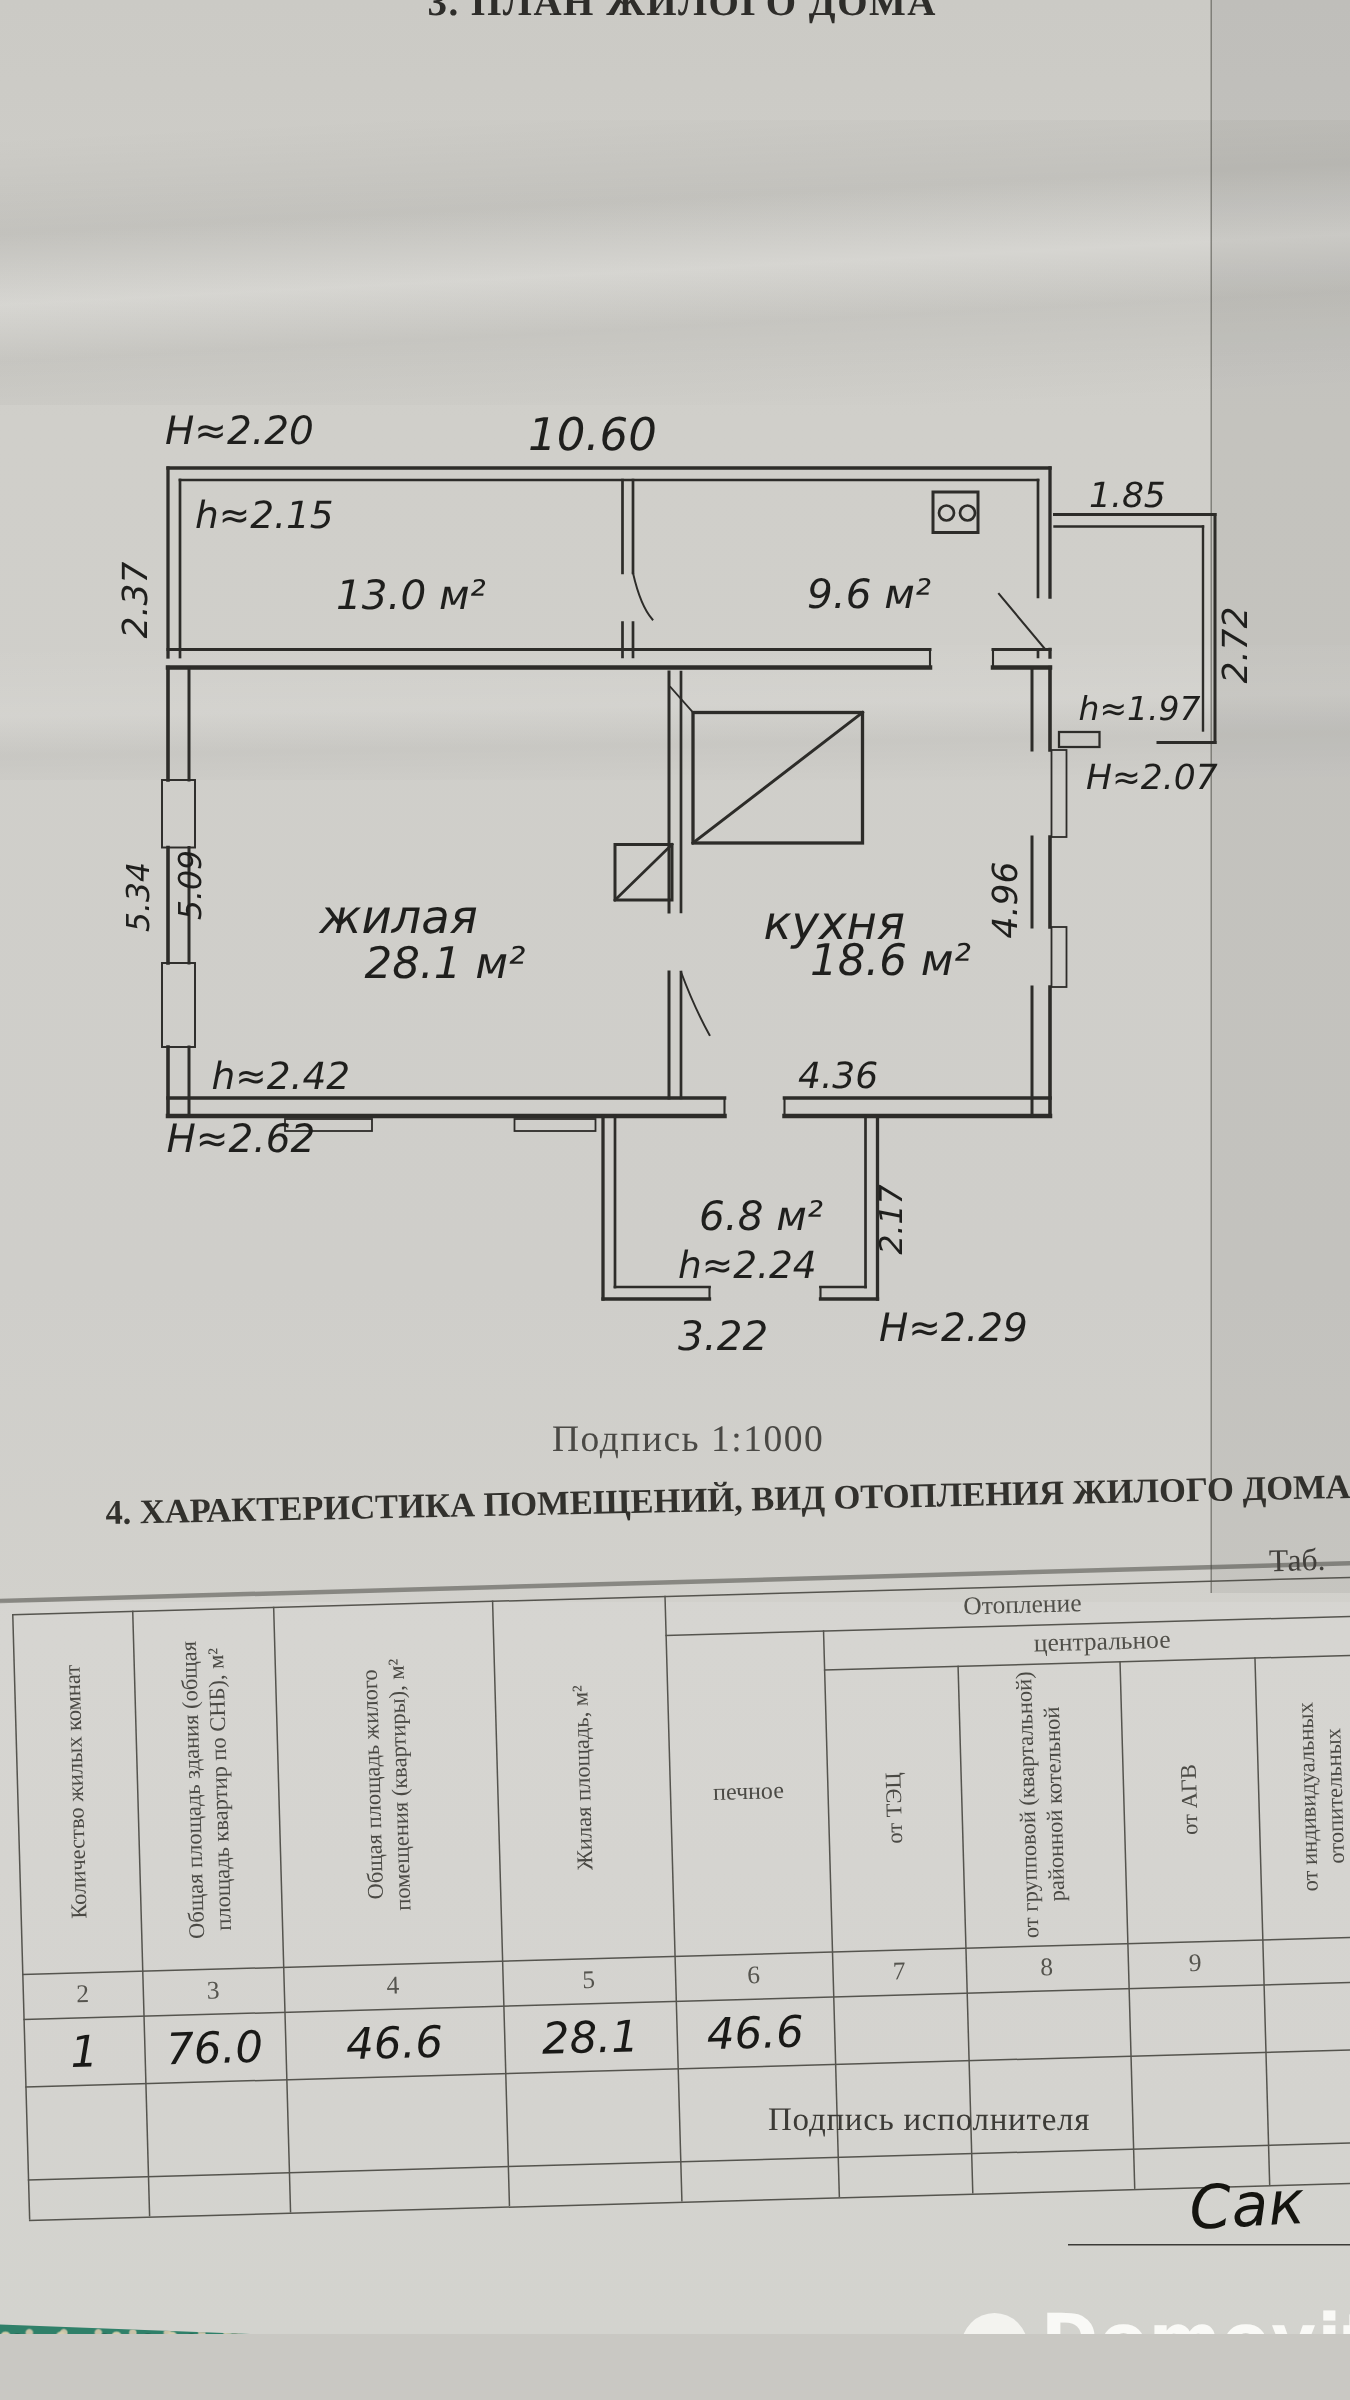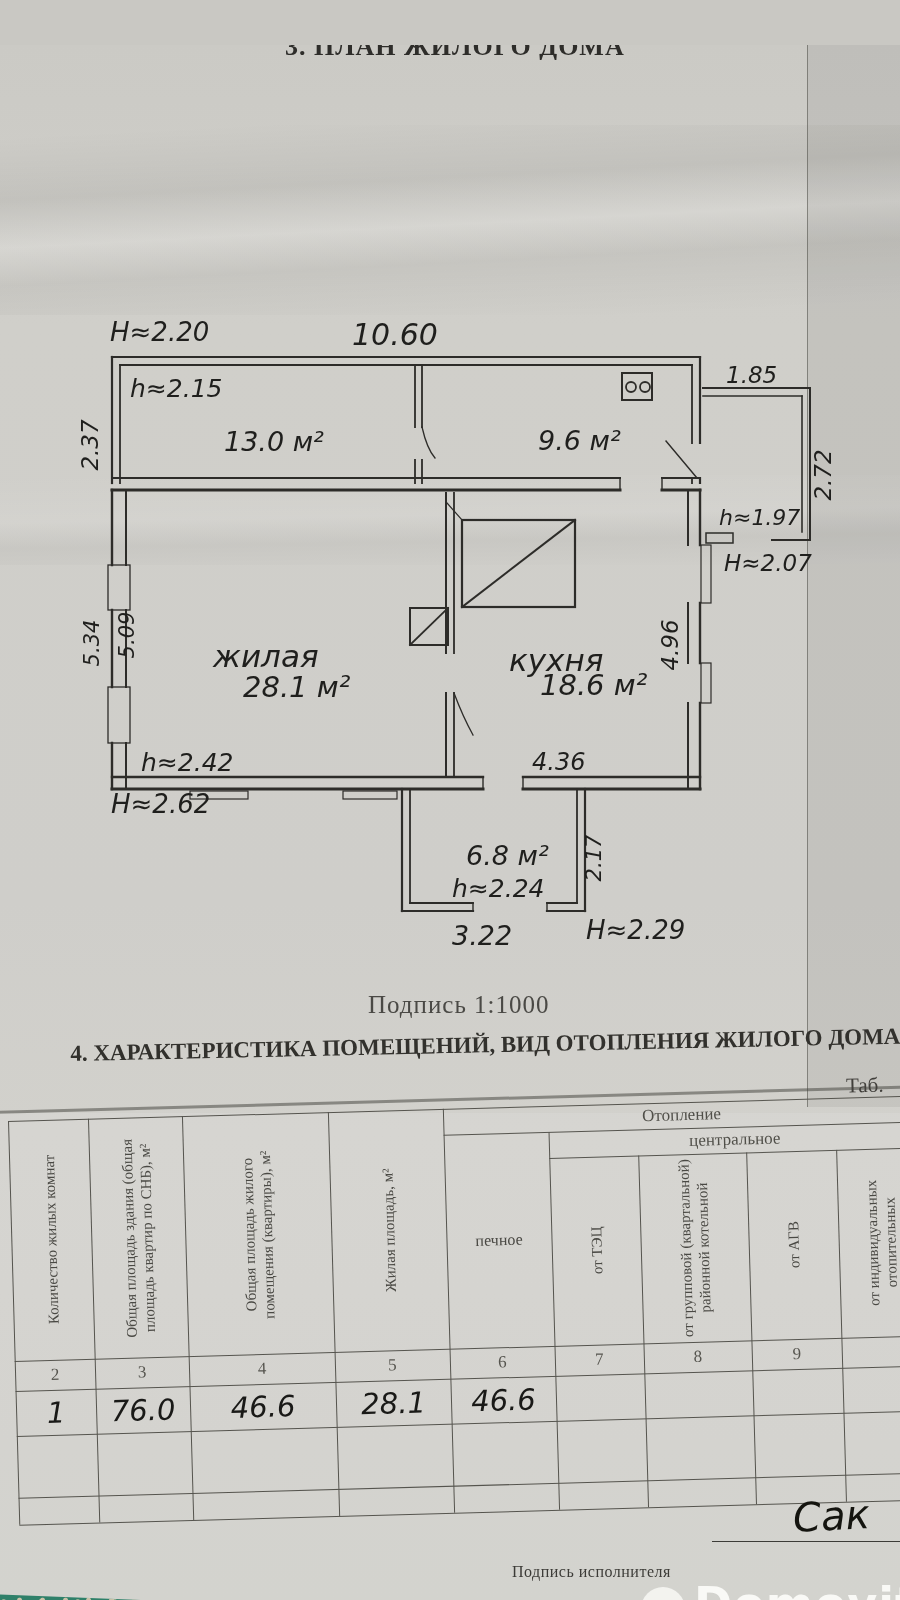--- a/index.html
+++ b/index.html
@@ -1,18 +1,18 @@
 <!DOCTYPE html>
 <html><head>
 <meta charset="utf-8">
 <style>
   html,body{margin:0;padding:0;}
   body{width:900px;height:1600px;overflow:hidden;background:#c9c8c3;font-family:"Liberation Serif",serif;}
   .page{position:relative;width:900px;height:1556px;overflow:hidden;
-        background:linear-gradient(180deg,#cbcac5 0%,#d0cfca 18%,#cfceca 55%,#d2d1cc 70%,#cfcec9 100%);margin-top:45px;}
+        background:linear-gradient(180deg,#cbcac5 0%,#d0cfca 18%,#cfceca 55%,#d2d1cc 70%,#cfcec9 100%);}
   .abs{position:absolute;}
   
   .right-strip{left:807px;top:0;width:93px;height:1062px;background:rgba(0,0,0,.055);
                border-left:1px solid rgba(75,74,68,.55);}
   .crease1{left:0;top:80px;width:900px;height:190px;
            background:linear-gradient(177deg,rgba(0,0,0,0) 5%,rgba(0,0,0,.055) 32%,rgba(255,255,255,.16) 52%,rgba(0,0,0,.045) 68%,rgba(0,0,0,0) 95%);}
   .crease2{left:0;top:430px;width:900px;height:90px;
            background:linear-gradient(179deg,rgba(0,0,0,0),rgba(255,255,255,.09) 45%,rgba(0,0,0,.035) 70%,rgba(0,0,0,0));}
   .page-seam{left:-6px;top:1066px;width:940px;height:3px;background:rgba(62,61,56,.5);
              transform:rotate(-1.6deg);transform-origin:0 0;}
@@ -26,21 +26,21 @@
   
   .tablewrap{left:0;top:1076px;width:940px;height:420px;transform:rotate(-1.6deg);transform-origin:8px 0;}
   .tline{position:absolute;background:#55544e;}
   .tcell{position:absolute;display:flex;align-items:center;justify-content:center;text-align:center;
          color:#4a4944;font-family:"Liberation Serif",serif;}
   .vh{writing-mode:vertical-rl;transform:rotate(180deg);font-size:15px;line-height:1.2;max-height:225px;}
   .hgroup{font-size:17px;color:#504f49;}
   .numcell{font-size:17px;color:#55544e;}
   .valcell{font-family:"DejaVu Sans",sans-serif;font-style:italic;font-size:29px;color:#191917;font-weight:500;}
   
-  .sig-label{left:512px;top:1518px;font-size:16px;color:#3c3b37;letter-spacing:.5px;}
+  .sig-label{left:512px;top:1400px;font-size:22px;color:#3c3b37;letter-spacing:.5px;}
   .sig-line{left:712px;top:1468px;width:188px;height:28px;border-bottom:1.6px solid #3c3b37;}
   .sig-value{left:793px;top:1448px;font-family:"DejaVu Sans",sans-serif;font-style:italic;font-size:40px;
              color:#14140f;transform:rotate(-3deg);}
   
   .carpet{left:0;top:1528px;width:900px;height:72px;
           clip-path:polygon(0 30%,100% 78%,100% 100%,0 100%);
           background-color:#2f8069;
           background-image:
             radial-gradient(circle at 10% 30%, #d5cfae 0 3px, rgba(0,0,0,0) 4px),
             radial-gradient(circle at 40% 70%, #174f3e 0 4px, rgba(0,0,0,0) 5px),

